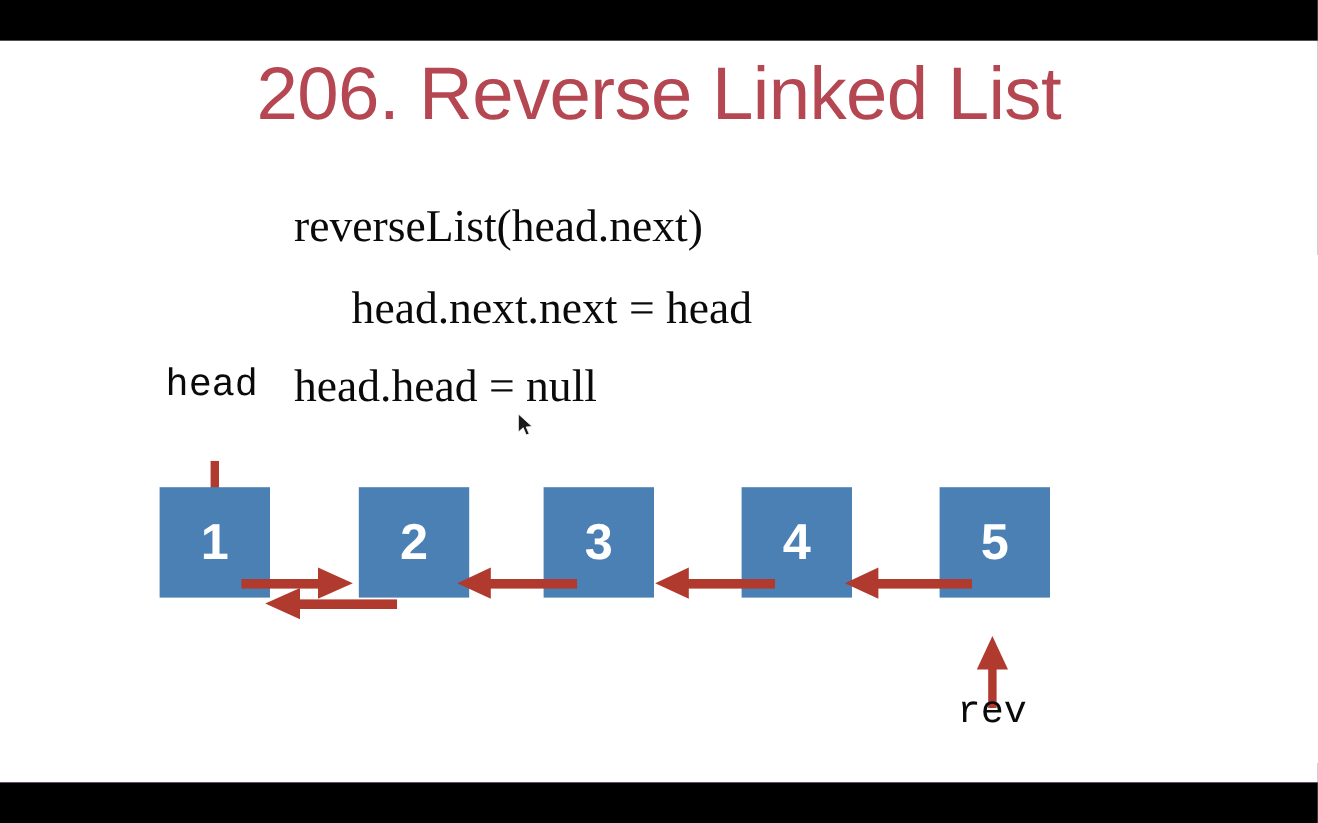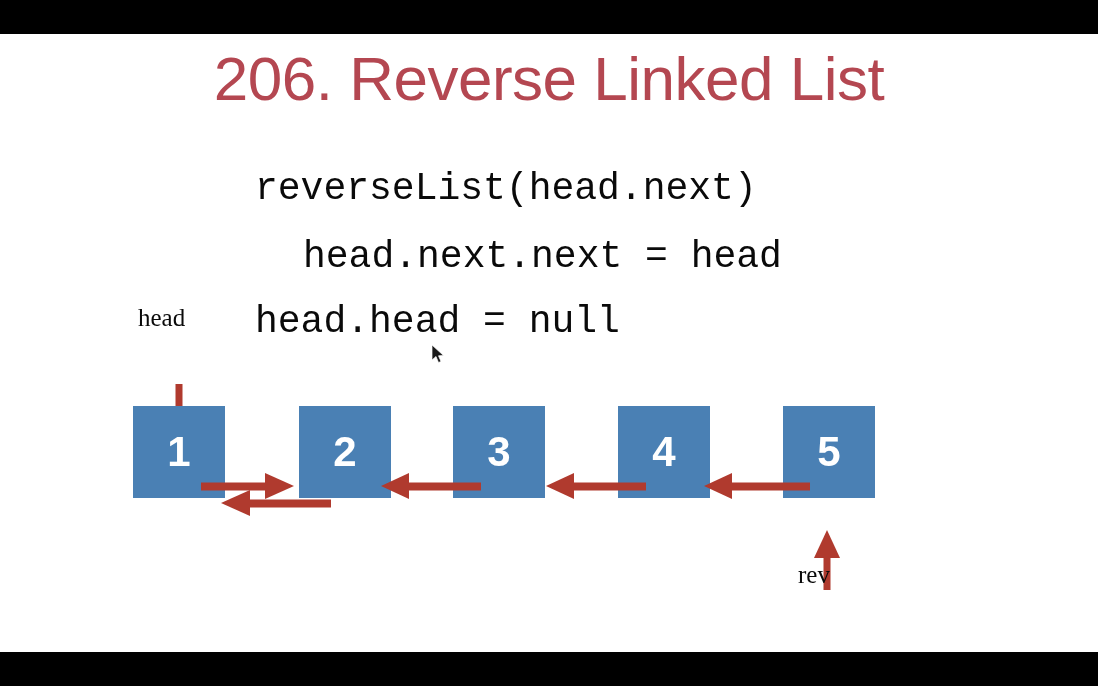--- a/index.html
+++ b/index.html
@@ -46,25 +46,25 @@
     font-size: 62px;
     line-height: 1;
     letter-spacing: -0.5px;
     color: #b44751;
     font-family: "Liberation Sans", sans-serif;
     white-space: nowrap;
   }
 
   .code-line {
     position: absolute;
-    left: 255px;
+    left: 245px;
     font-size: 38px;
     line-height: 1;
     color: #0a0a0a;
-    font-family: Liberation Mono, monospace;
+    font-family: Liberation Serif, serif;
     white-space: nowrap;
   }
   #code-line-0 { top: 170px; }
   #code-line-1 { top: 238px; margin-left: 48px; }
   #code-line-2 { top: 303px; }
 
   
   .node-box {
     position: absolute;
     width: 92px;
@@ -99,28 +99,28 @@
   }
   .arrow-v {
     position: absolute;
     width: 30px;
   }
   .arrow-h svg, .arrow-v svg { display: block; }
 
   
   .ptr-label {
     position: absolute;
-    font-size: 25px;
+    font-size: 32px;
     line-height: 1;
     color: #0a0a0a;
-    font-family: Liberation Serif, serif;
+    font-family: Liberation Mono, monospace;
     white-space: nowrap;
   }
   #label-head { left: 138px; top: 305px; }
-  #label-rev  { left: 798px; top: 562px; }
+  #label-rev  { left: 798px; top: 578px; }
 
   
   #mouse-cursor {
     position: absolute;
     left: 432px;
     top: 345px;
     width: 14px;
     height: 20px;
   }
 </style>

